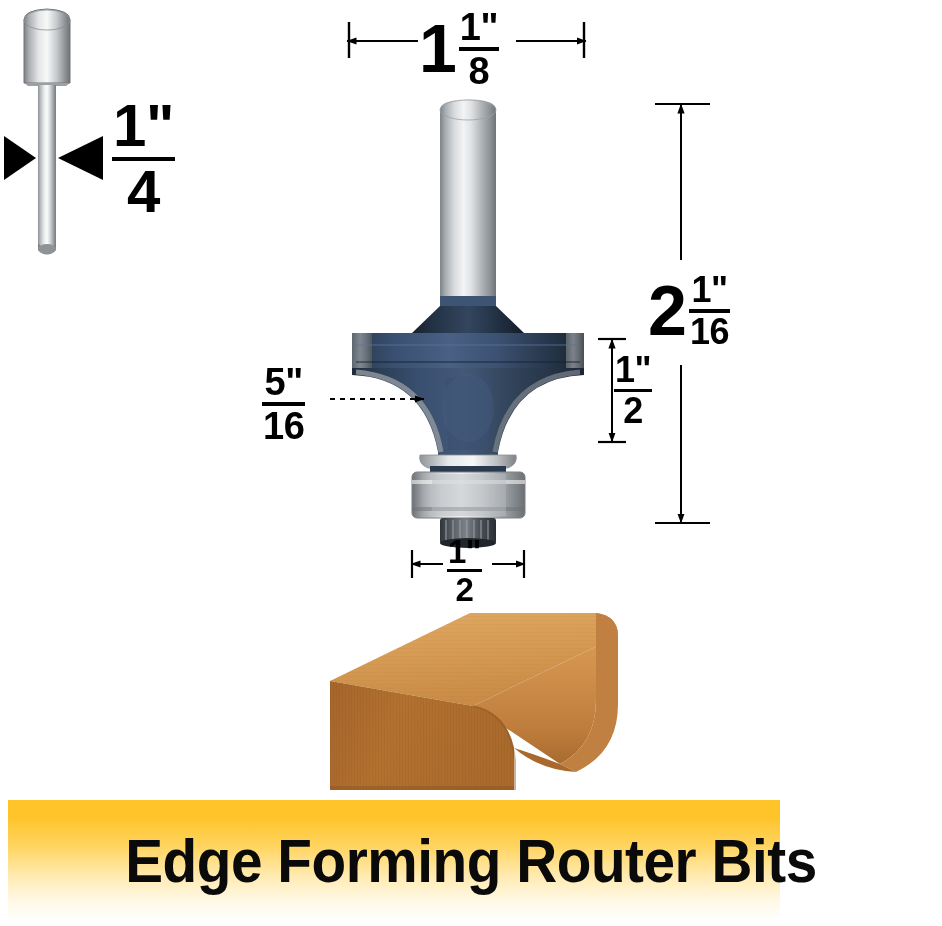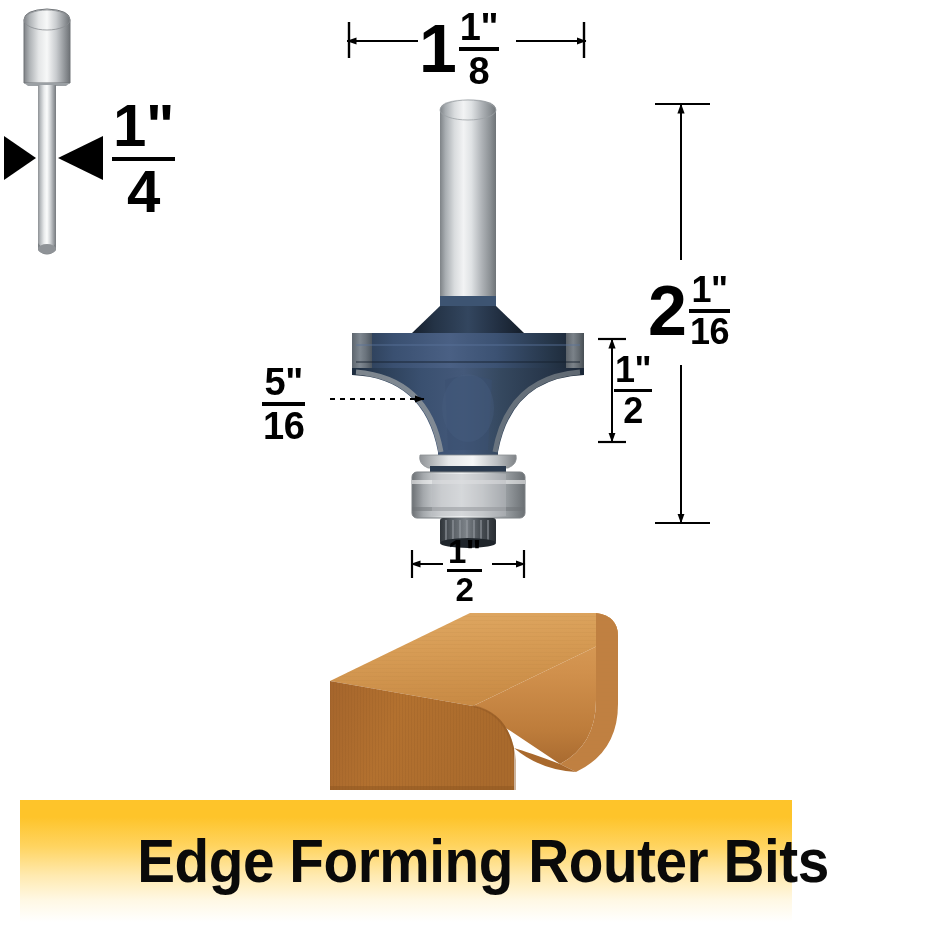--- a/index.html
+++ b/index.html
@@ -63,21 +63,21 @@
     padding: 1px 1px 0 1px;
     letter-spacing: -0.5px;
   }
   .inchmark {
     font-weight: bold;
   }
 
   
   #banner {
     position: absolute;
-    left: 20px;
+    left: 8px;
     top: 800px;
     width: 772px;
     height: 122px;
     background: linear-gradient(to bottom, #fec42a 0%, #fec42a 14%, #ffd460 38%, #ffeab0 62%, #fff8e4 82%, #ffffff 100%);
   }
   #banner-title {
     position: absolute;
     left: 0;
     top: 26px;
     width: 926px;

